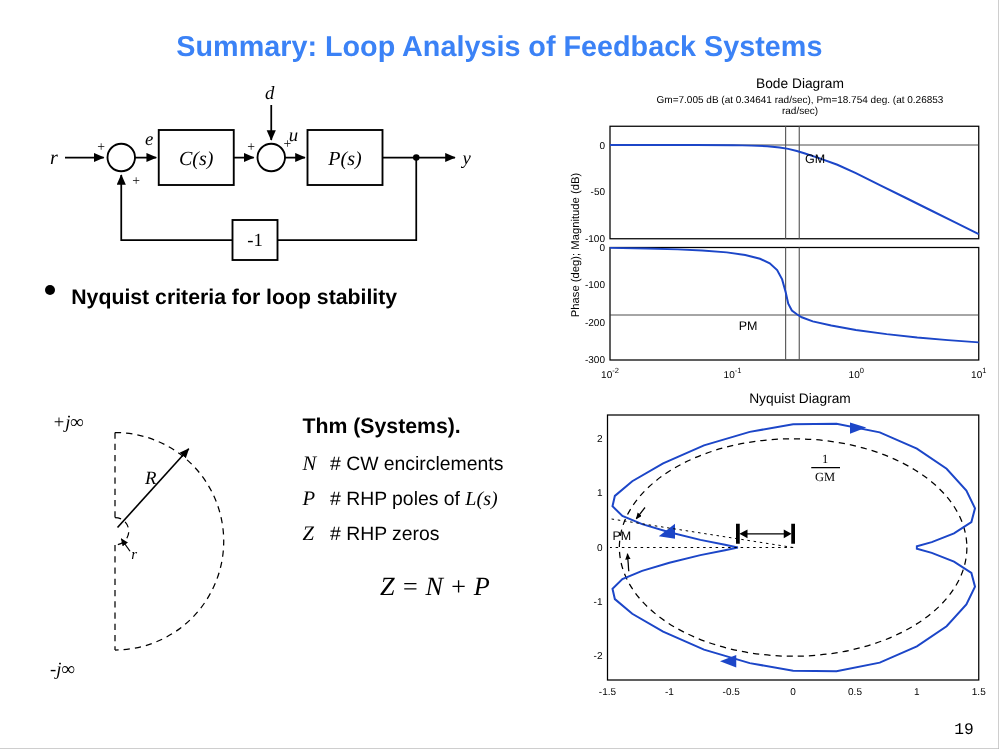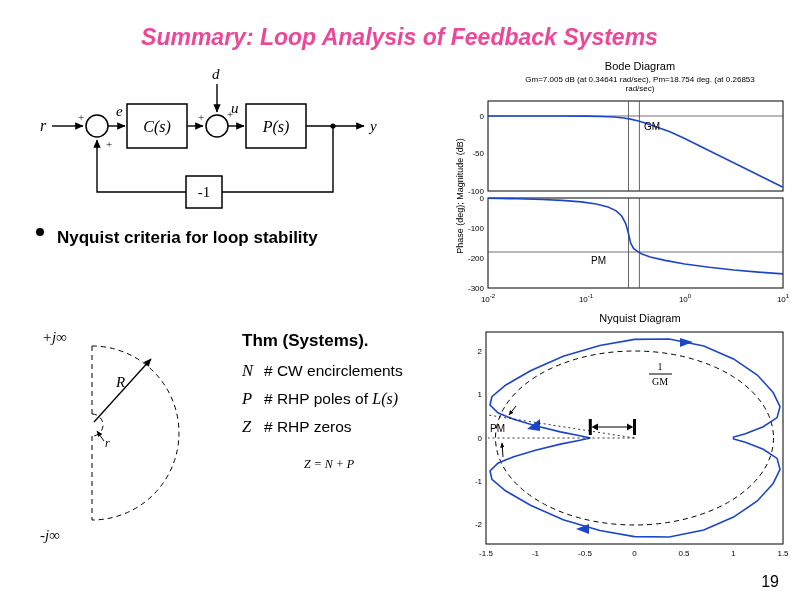--- a/index.html
+++ b/index.html
@@ -1,33 +1,33 @@
 <!DOCTYPE html>
 <html><head>
 <meta charset="utf-8">
 <style>
   html,body{margin:0;padding:0;background:#888;}
   .slide{position:relative;width:799px;height:599px;background:#ffffff;overflow:hidden;
          font-family:"Liberation Sans",sans-serif;color:#000;}
   .title{position:absolute;top:24px;left:0;width:100%;text-align:center;
-         font-size:23px;font-weight:bold;color:#ec4899;font-style:italic;}
+         font-size:23px;font-weight:bold;color:#3b82f6;}
   .abs{position:absolute;}
   .bullets{position:absolute;left:36px;top:228px;}
   .bullet-row{display:flex;align-items:flex-start;margin-bottom:9px;font-size:17px;font-weight:bold;}
   .dot{width:8px;height:8px;background:#000;border-radius:50%;display:inline-block;
        margin-right:13px;flex:0 0 auto;}
   .theorem{position:absolute;left:242px;top:331px;width:215px;}
   .thm-title{font-size:17px;font-weight:bold;margin-bottom:10px;}
   .thm-line{font-size:15.5px;margin-bottom:8px;}
   .sym{font-family:"Liberation Serif",serif;font-style:italic;font-size:16.5px;
        display:inline-block;width:22px;}
   .mtail{font-family:"Liberation Serif",serif;font-style:italic;font-size:16px;}
   .thm-eq{margin-top:20px;margin-left:62px;font-family:"Liberation Serif",serif;
-          font-style:italic;font-size:12px;}
-  .pagenum{position:absolute;right:20px;bottom:8px;font-size:16px;}
+          font-style:italic;font-size:21px;}
+  .pagenum{position:absolute;right:20px;bottom:8px;font-size:13px;font-family:Liberation Mono, monospace;}
   svg text{fill:#000;font-family:"Liberation Sans",sans-serif;}
   .ser-i{font-family:"Liberation Serif",serif;font-style:italic;}
   .ser{font-family:"Liberation Serif",serif;}
   .plotbox{fill:none;stroke:#000;stroke-width:1;}
   .curve{fill:none;stroke-width:1.6;}
   .dash{stroke:#000;stroke-width:1;stroke-dasharray:5,4;fill:none;}
   .dot-line{stroke:#000;stroke-width:0.8;stroke-dasharray:2,3;}
   .wire{stroke:#000;stroke-width:1.4;fill:none;}
   .blockrect{fill:#fff;stroke:#000;stroke-width:1.5;}
   .vline{stroke:#555;stroke-width:0.9;}

